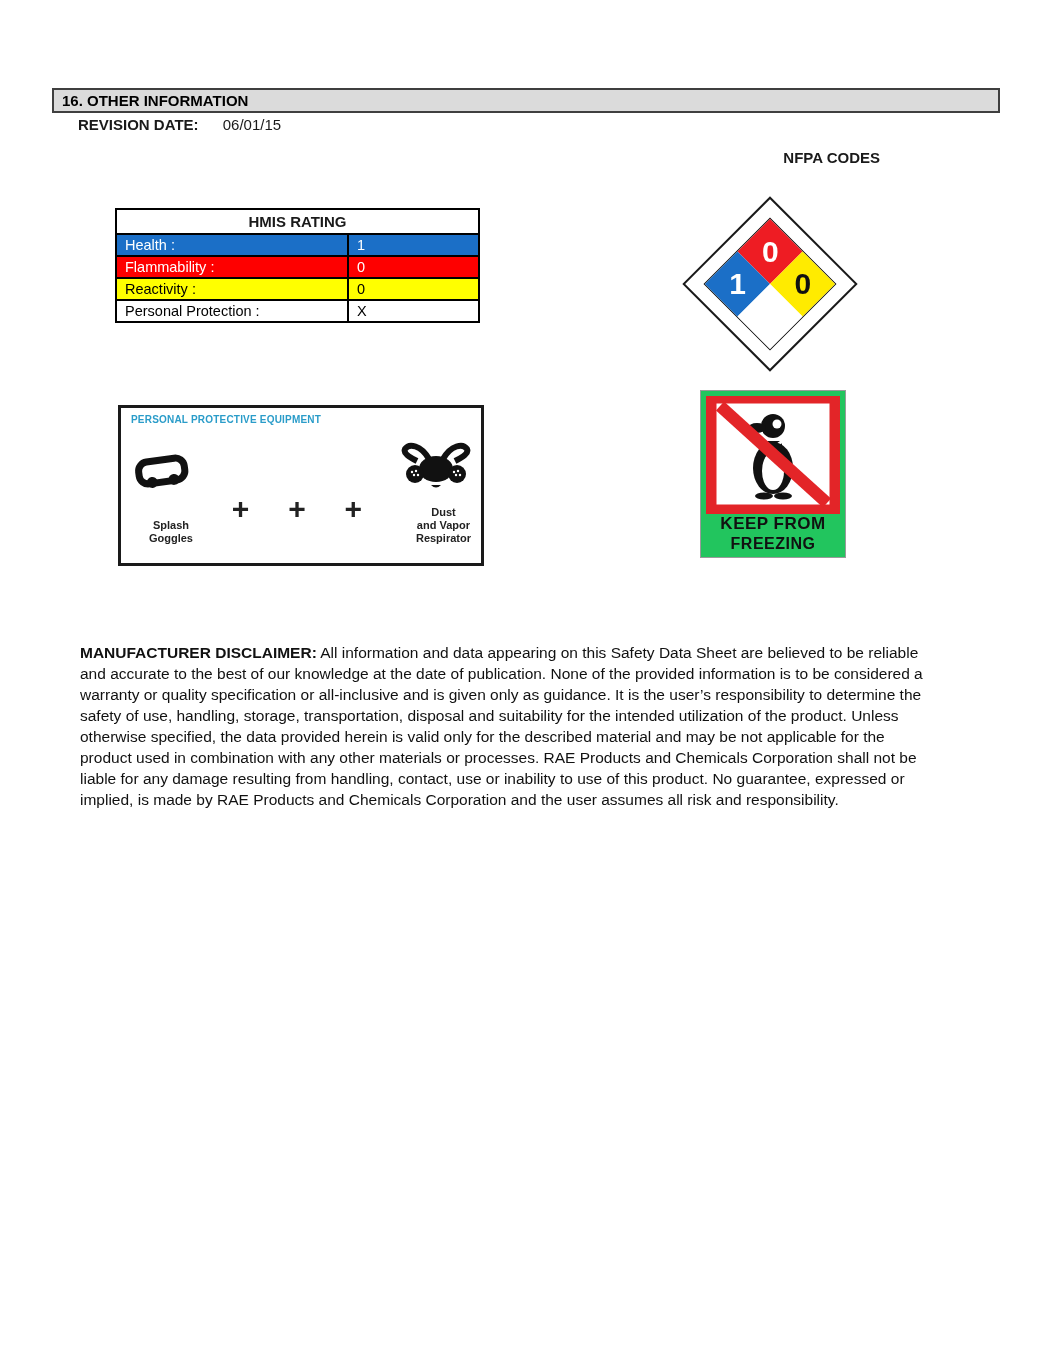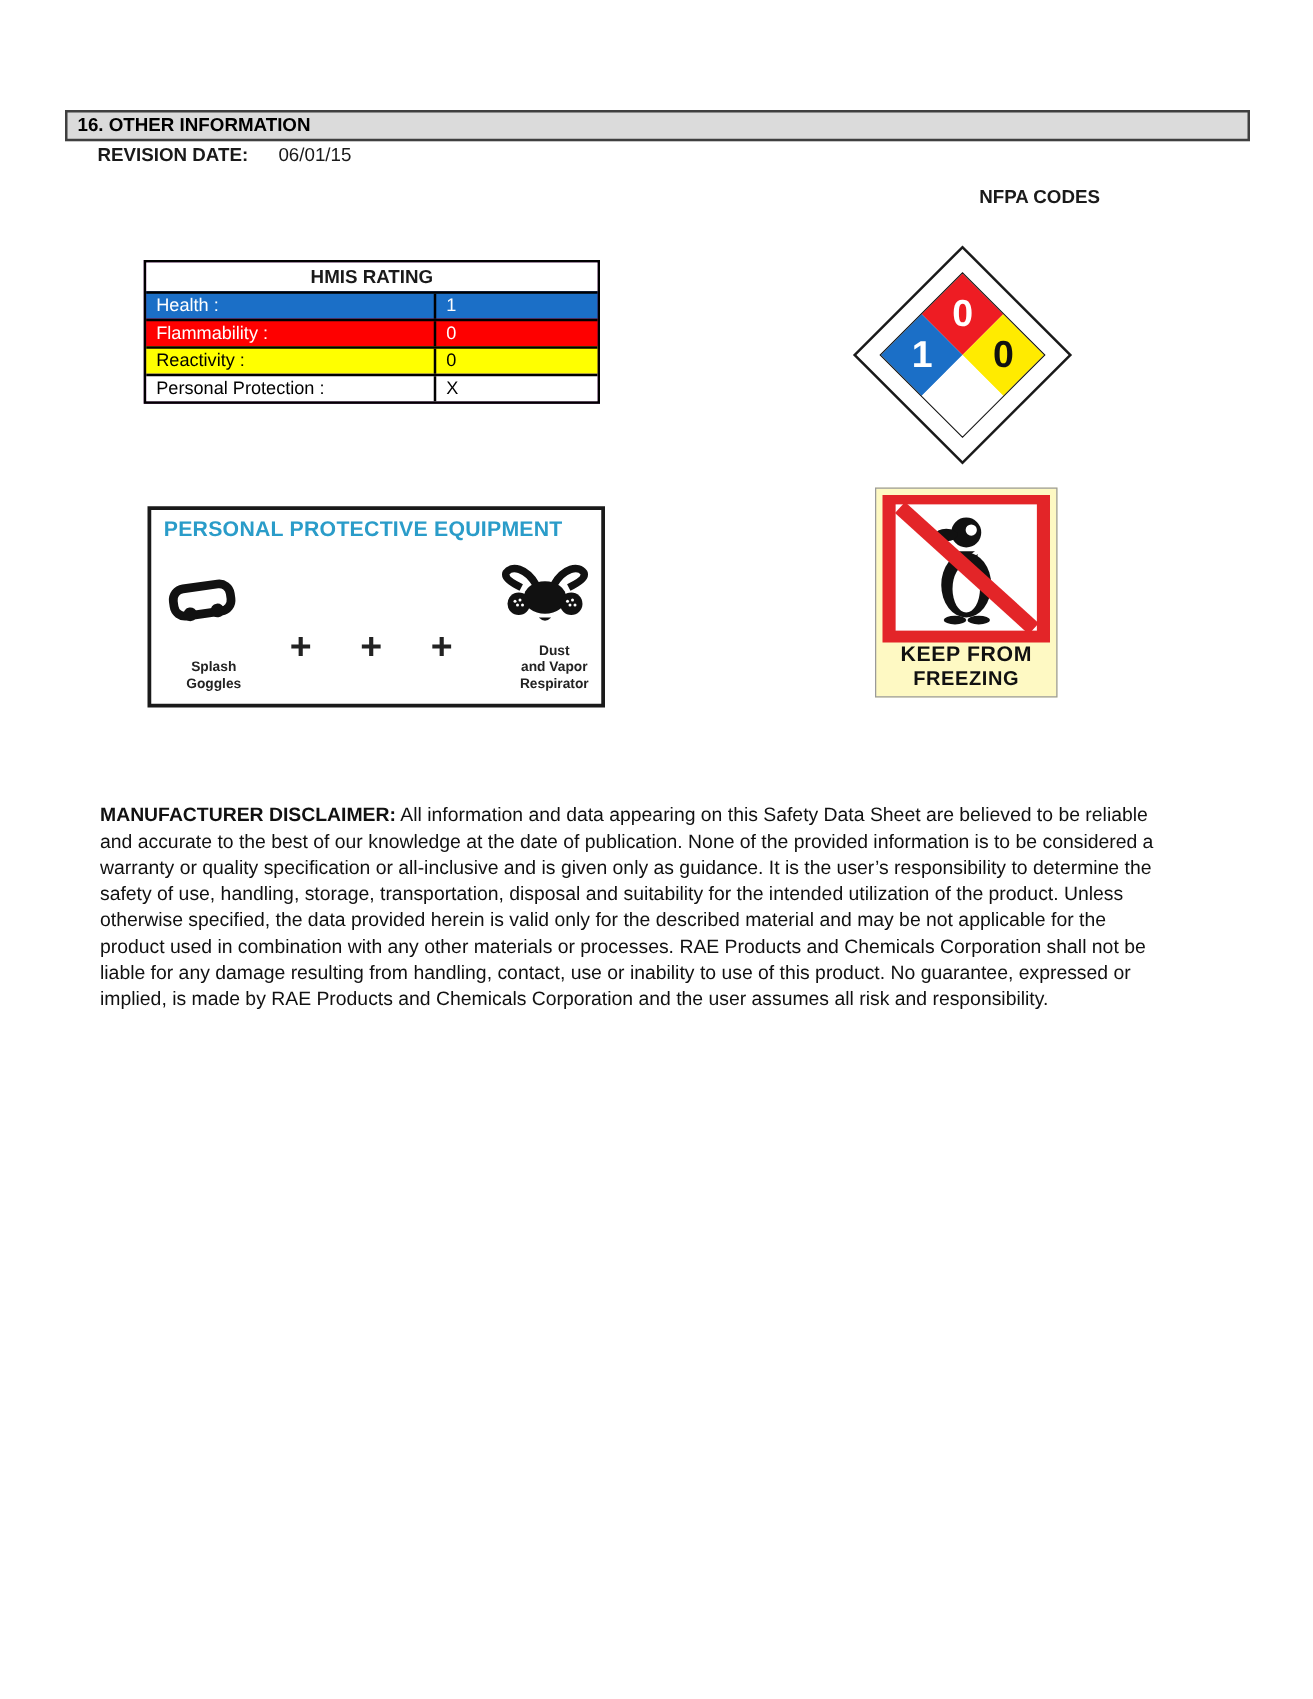--- a/index.html
+++ b/index.html
@@ -25,21 +25,21 @@
 
   
   .nfpa-title {
     position:absolute; left:660px; top:149px; width:220px; text-align:right;
     font-weight:bold; font-size:15px;
   }
 
   
   .hmis {
     position:absolute; left:115px; top:208px; width:365px;
-    border:2px solid #000; background:#701a75; font-size:14.5px;
+    border:2px solid #000; background:#a3a3a3; font-size:14.5px;
   }
   .hmis-header {
     height:23px; display:flex; align-items:center; justify-content:center;
     font-weight:bold; font-size:15px; background:#fff;
   }
   .hmis-row { display:flex; height:22px; border-top:2px solid #000; }
   .hmis-row .cell-label { flex:0 0 230px; display:flex; align-items:center; padding-left:8px; }
   .hmis-row .cell-value { flex:1; display:flex; align-items:center; padding-left:8px; border-left:2px solid #000; }
 
   
@@ -57,31 +57,31 @@
   .nfpa-cell span {
     transform:rotate(-45deg); font-weight:bold; font-size:30px;
     font-family:"Liberation Sans", sans-serif;
   }
 
   
   .ppe {
     position:absolute; left:118px; top:405px; width:366px; height:161px;
     border:3px solid #1a1a1a; background:#fff; padding:6px 10px 8px 10px;
   }
-  .ppe-title { font-weight:bold; font-size:17px; letter-spacing:0.2px; }
+  .ppe-title { font-weight:bold; font-size:10px; letter-spacing:0.2px; }
   .ppe-row { display:flex; justify-content:space-between; align-items:stretch; height:118px; margin-top:2px; }
   .ppe-col { display:flex; flex-direction:column; align-items:flex-end; justify-content:flex-end; }
   .ppe-icon { flex:1; display:flex; align-items:center; justify-content:center; }
   .ppe-label { font-size:11px; font-weight:bold; text-align:center; line-height:13px; color:#222; }
   .ppe-plus { align-self:flex-end; margin-bottom:26px; font-size:30px; font-weight:bold; color:#222; line-height:20px; }
 
   
   .freeze {
     position:absolute; left:700px; top:390px; width:146px; height:168px;
-    border:1px solid #9a9a9a; background:#fef9c3; padding:5px;
+    border:1px solid #9a9a9a; background:#22c55e; padding:5px;
     display:flex; flex-direction:column; align-items:center;
   }
   .freeze-sign { position:relative; width:134px; height:118px; }
   .freeze-text { margin-top:1px; text-align:center; color:#111; }
   .freeze-text .l1 { font-weight:bold; font-size:17px; line-height:18px; letter-spacing:0.5px; }
   .freeze-text .l2 { font-weight:bold; font-size:16px; line-height:22px; letter-spacing:0.5px; }
 
   
   .disclaimer {
     position:absolute; left:80px; top:602px; width:852px;

